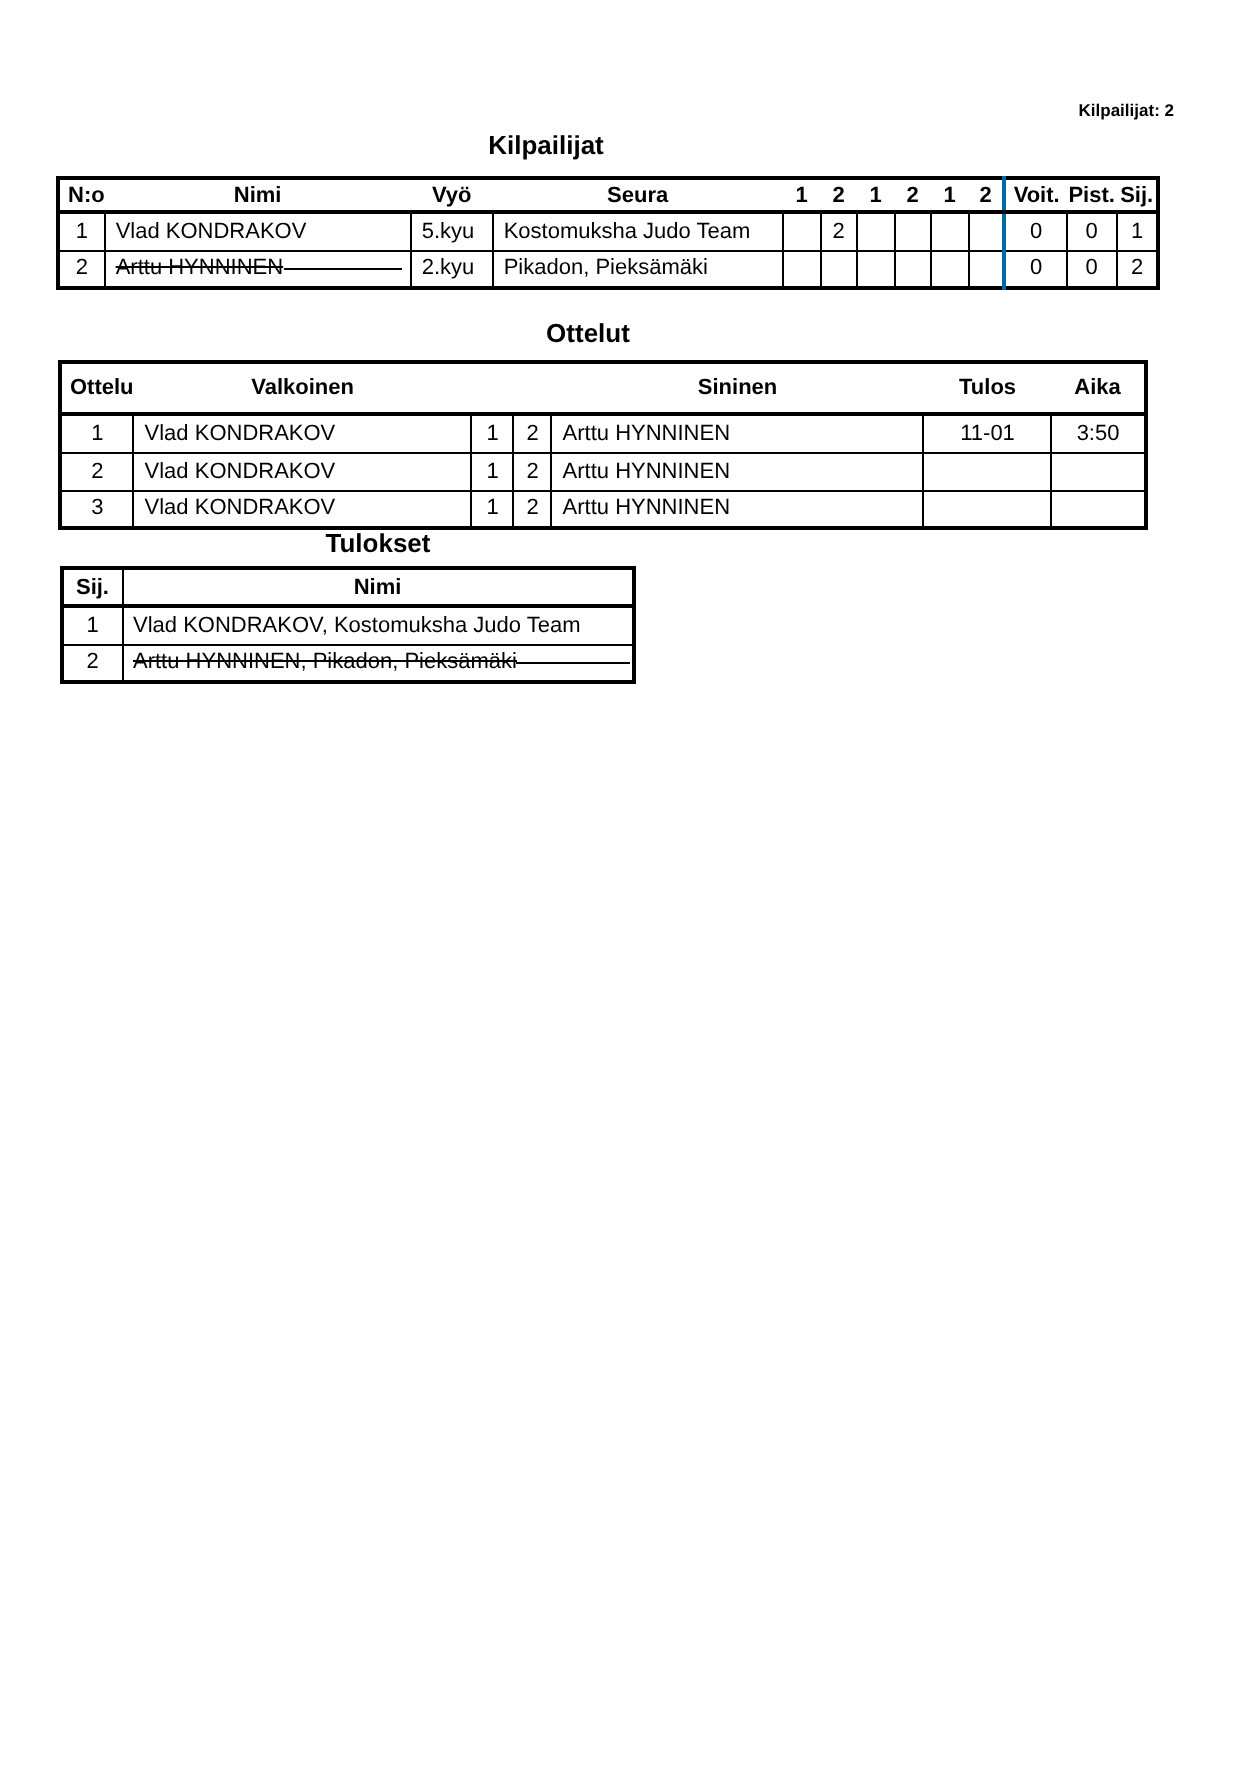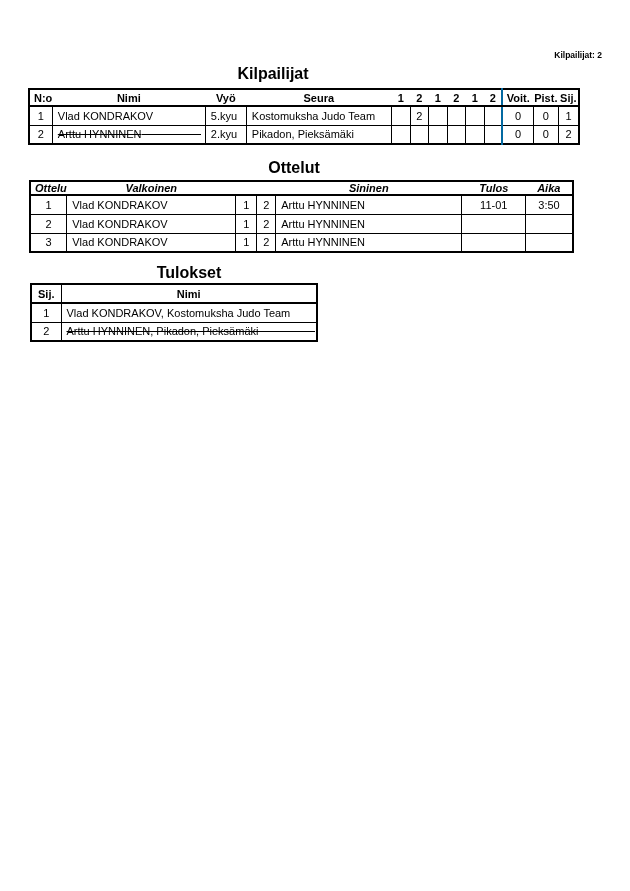--- a/index.html
+++ b/index.html
@@ -15,28 +15,28 @@
   .doc-title {
     position: absolute;
     top: 22px; left: 0; width: 630px;
     text-align: center;
     font-size: 19px;
     font-weight: bold;
     white-space: pre;
   }
   .comp-count {
     position: absolute;
-    top: 50px; right: 28px;
+    top: 50px; right: 43px;
     font-size: 8.5px;
     font-weight: bold;
   }
   .section-heading {
     position: absolute;
     transform: translateX(-50%);
-    font-size: 16px;
+    font-size: 13px;
     font-weight: bold;
     white-space: nowrap;
   }
   .h-kilpailijat { left: 273px; top: 65px; }
   .h-ottelut    { left: 294px; top: 159px; }
   .h-tulokset   { left: 174px; top: 264px; margin-left: 15px; }
 
   table.tbl {
     position: absolute;
     border-collapse: collapse;
@@ -64,21 +64,21 @@
   }
   .tbl th.hl { text-align: left; padding-left: 4px; }
   .tbl td.l  { text-align: left; padding-left: 5px; }
   .t-kilpailijat { left: 28px; top: 88px; }
   .t-kilpailijat tr.hdr  { height: 17px; }
   .t-kilpailijat tr.brow { height: 19px; }
   .t-kilpailijat .thick-l { border-left: 2px solid #0369a1; }
   .t-tulokset th { border: 1px solid #000; border-bottom: 2px solid #000; }
 
   .t-ottelut { left: 29px; top: 180px; }
-  .t-ottelut tr.hdr  { height: 14px; font-style: italic; }
+  .t-ottelut tr.hdr  { height: 26px; }
   .t-ottelut tr.brow { height: 19px; }
 
   .t-tulokset { left: 30px; top: 283px; }
   .t-tulokset tr.hdr  { height: 19px; }
   .t-tulokset tr.brow { height: 19px; }
 
   .strikewrap {
     display: flex;
     align-items: center;
     width: 100%;

